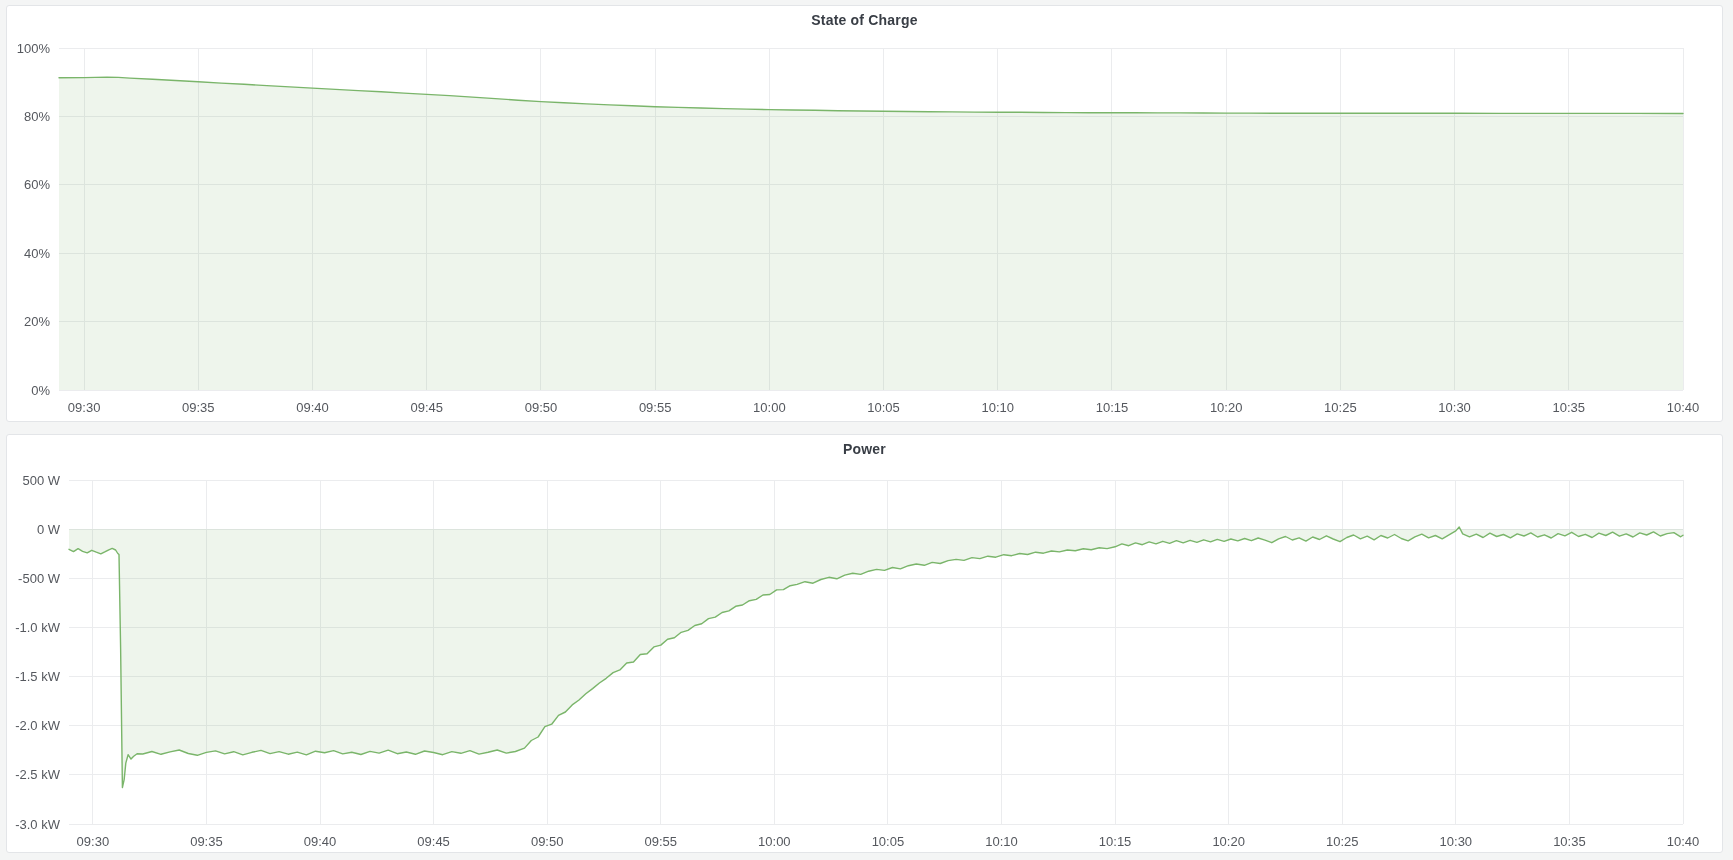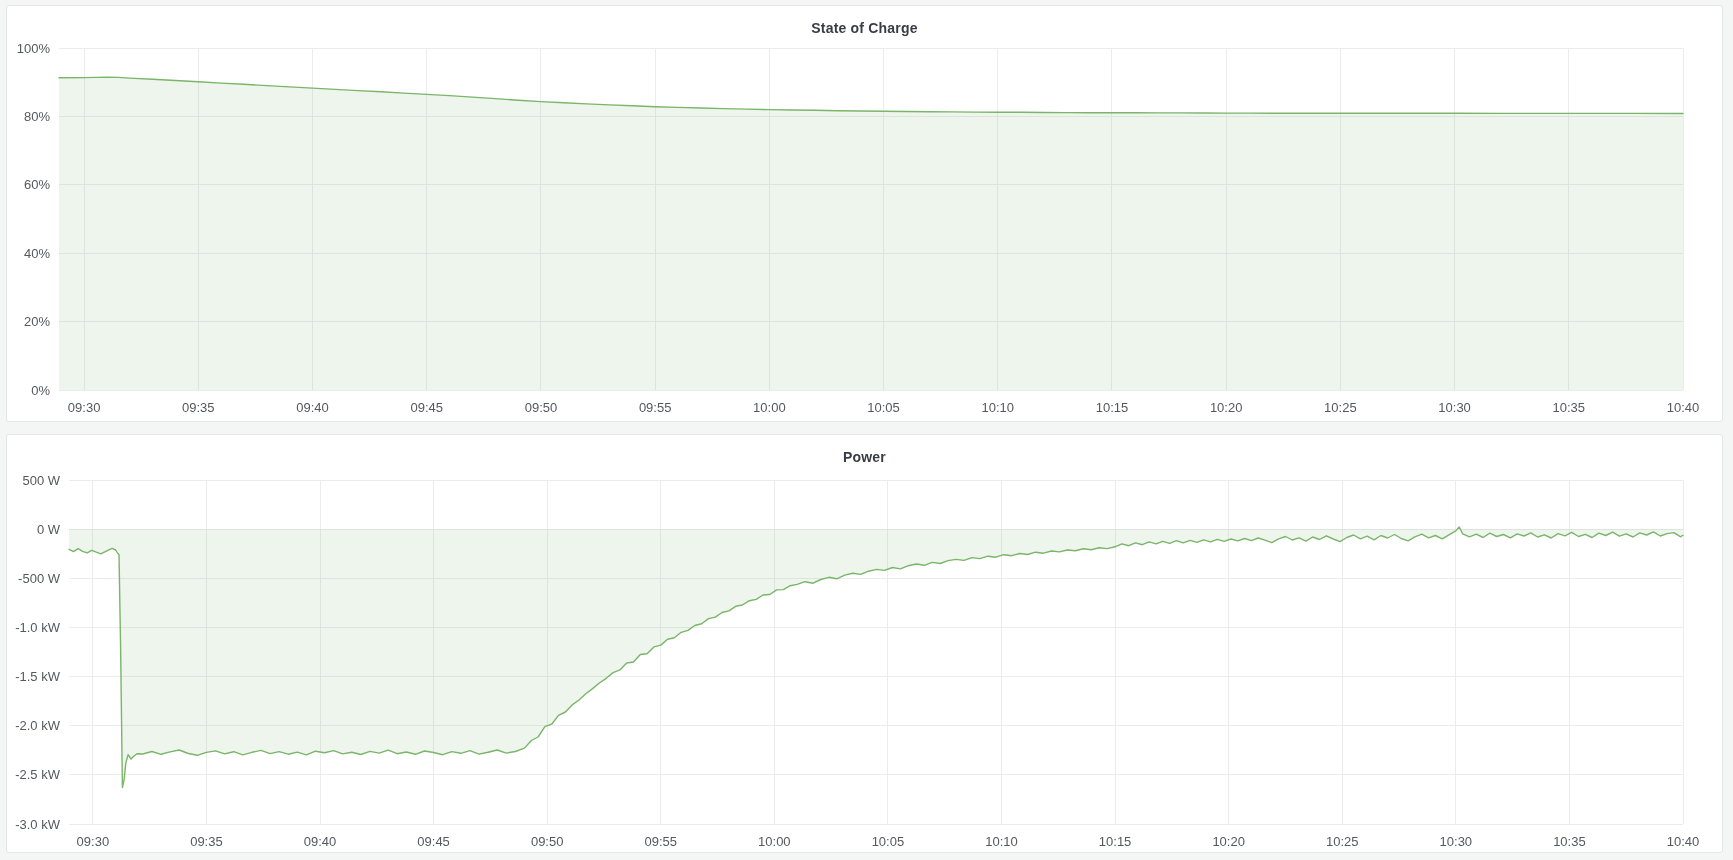--- a/index.html
+++ b/index.html
@@ -7,21 +7,21 @@
     background:#f4f5f5;overflow:hidden;
     font-family:"Liberation Sans",sans-serif;
   }
   .panel{
     position:absolute;left:6px;width:1717px;box-sizing:border-box;
     background:#ffffff;border:1px solid #e3e5e8;border-radius:3px;
   }
   #panel-soc{top:5px;height:417px;}
   #panel-power{top:434px;height:419px;padding-left:44px;}
   .panel-title{
-    margin:8px;position:absolute;top:6px;left:0;right:0;z-index:2;
+    margin:0;position:absolute;top:6px;left:0;right:0;z-index:2;
     text-align:center;font-size:14px;font-weight:bold;color:#383d45;
     letter-spacing:.2px;cursor:pointer;
   }
   .chart{position:absolute;left:0;top:0;right:0;bottom:0;text-align:center;}
   .chart svg{position:absolute;left:0;top:0;}
   .axis-label{font-size:13px;}
 </style>
 </head>
 <body>
 

